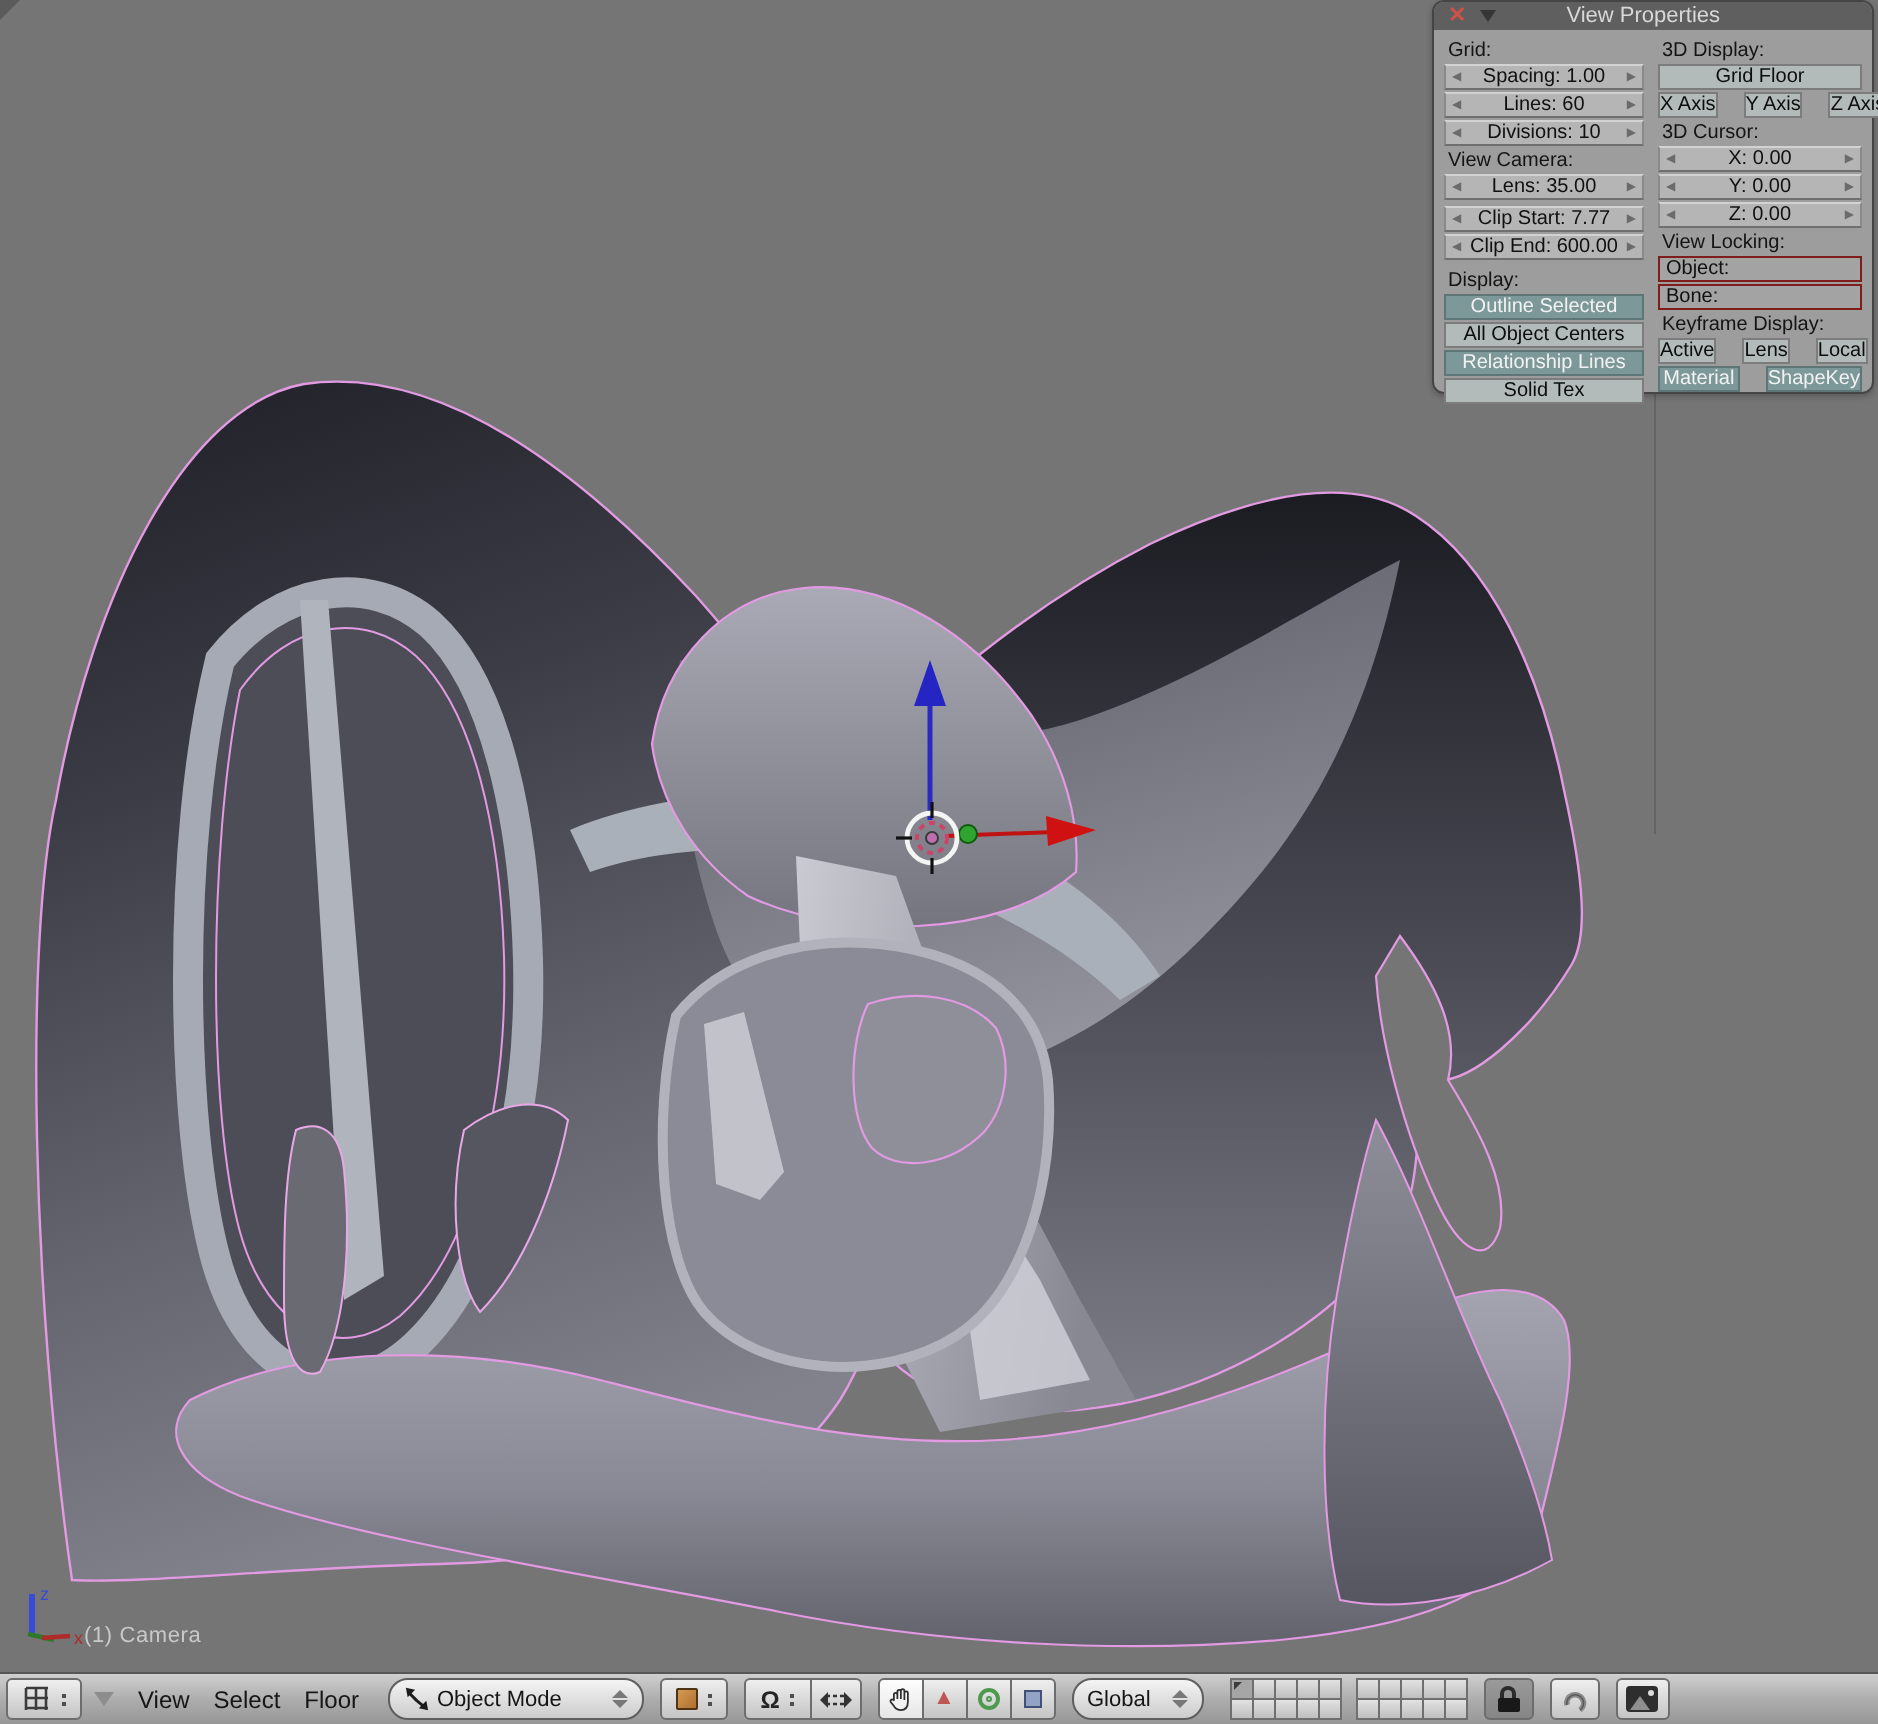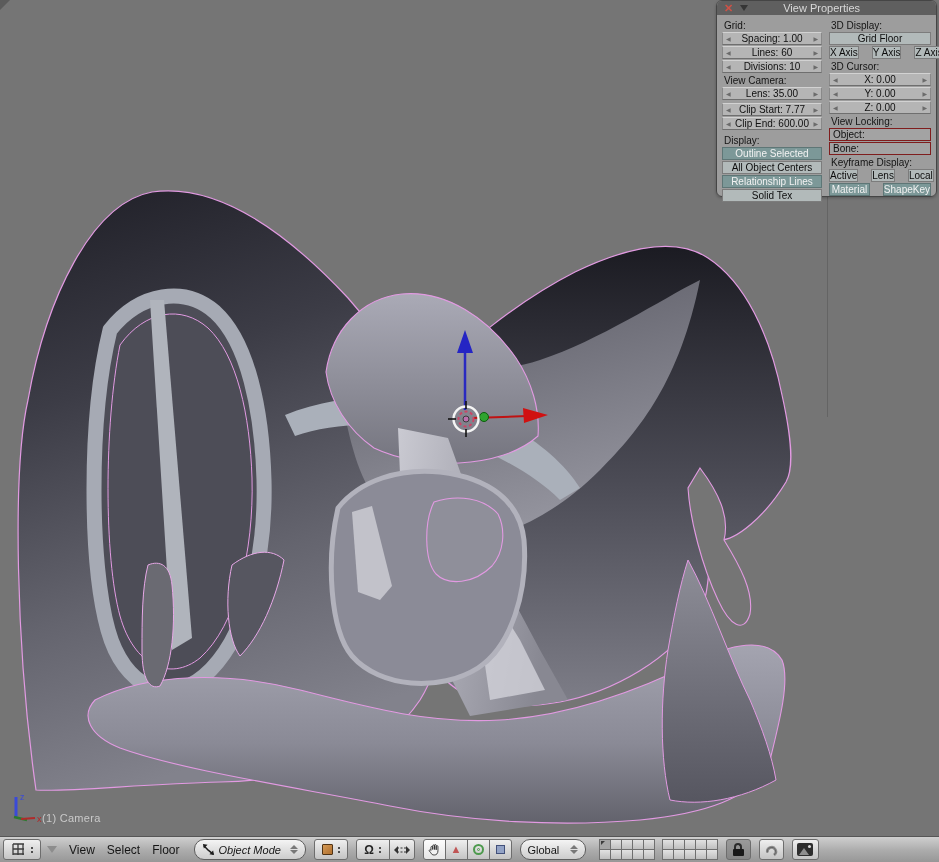--- a/index.html
+++ b/index.html
@@ -339,21 +339,21 @@
     </div>
 
     <span class="collapse-tri"></span>
 
     <span class="menu-item">View</span>
     <span class="menu-item">Select</span>
     <span class="menu-item">Floor</span>
 
     <div class="sp"></div>
 
-    <div class="dd" style="width:112px;font-style:italic;">
+    <div class="dd" style="width:128px;">
       <svg width="13" height="13" viewBox="0 0 14 14">
         <path d="M2 3 L7 8 M7 8 L12 12" stroke="#1c1c1c" stroke-width="1.6" fill="none"></path>
         <polygon points="1,1 6,2 2,6" fill="#1c1c1c"></polygon>
         <polygon points="13,13 8,12 12,8" fill="#1c1c1c"></polygon>
       </svg>
       <span class="dd-label" style="flex:1;">Object Mode</span>
       <span class="updown">
           <i class="u"></i>
           <i class="d"></i>
         </span>

